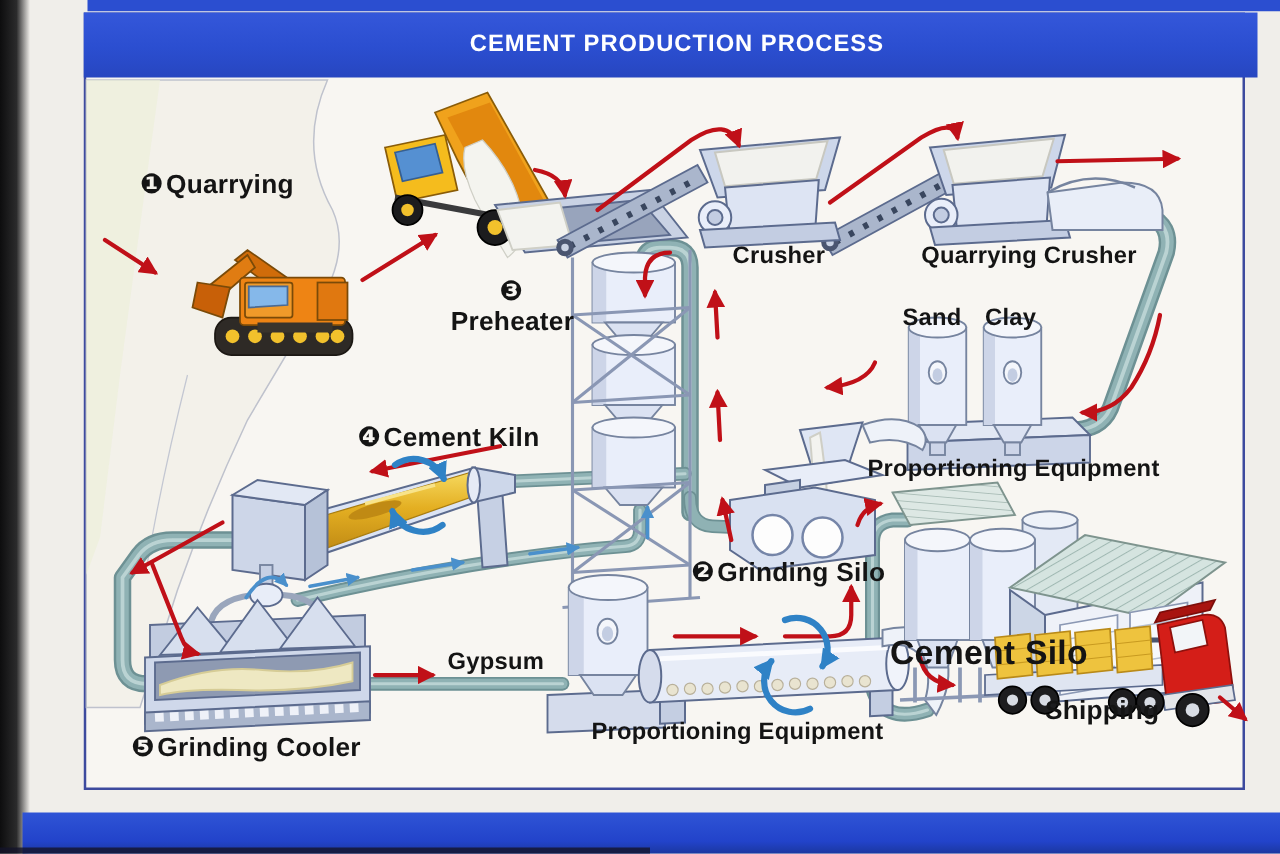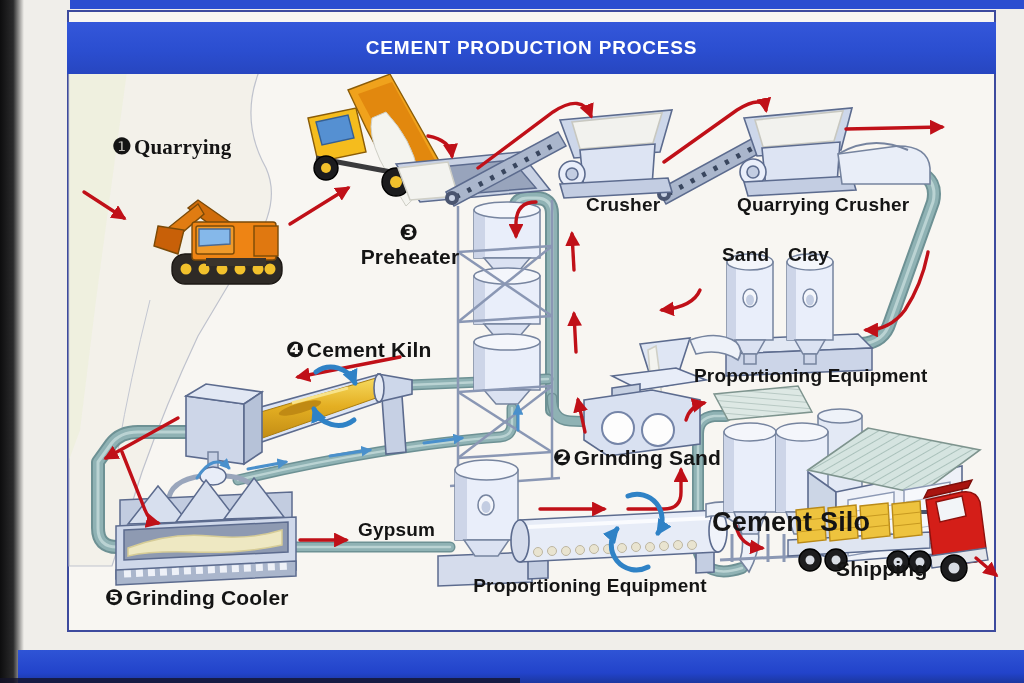--- a/index.html
+++ b/index.html
@@ -6,31 +6,31 @@
   body{width:1024px;height:683px;position:relative;overflow:hidden;
        background:#f0eeea;font-family:"Liberation Sans","DejaVu Sans",sans-serif;}
   .edge-left{position:absolute;left:0;top:0;width:24px;height:683px;
        background:linear-gradient(90deg,#0d0d0e 0%,#2b2b2c 55%,rgba(60,60,62,0) 100%);}
   .top-sliver{position:absolute;left:70px;top:0;width:954px;height:9px;background:#2b4ed0;}
   .footer-strip{position:absolute;left:18px;top:650px;width:1006px;height:33px;
        background:linear-gradient(180deg,#2f54d6 0%,#2243ca 70%,#1b379f 100%);}
   .footer-shadow{position:absolute;left:0;top:678px;width:520px;height:5px;background:#14142a;opacity:.8;}
   .poster{position:absolute;left:67px;top:10px;width:929px;height:622px;
        background:#f8f6f2;border:2px solid #3d4a9e;box-sizing:border-box;}
-  .poster-header{position:absolute;left:67px;top:22px;width:929px;height:52px;
+  .poster-header{position:absolute;left:67px;top:10px;width:929px;height:52px;
        background:linear-gradient(180deg,#3457da 0%,#2b4ed0 55%,#2746c0 100%);
-       display:flex;flex-direction:column;align-items:center;justify-content:center;z-index:3;}
+       display:flex;flex-direction:column;align-items:center;justify-content:center;z-index:3;padding-left:10px;}
   .title-en{color:#fff;font-weight:700;font-size:19px;letter-spacing:.8px;line-height:1.1;}
   .title-zh{color:#fff;font-weight:700;font-size:16px;letter-spacing:5px;line-height:1.3;}
   svg.scene{position:absolute;left:0;top:0;z-index:2;}
   .lbl{position:absolute;font-weight:700;font-size:19px;color:#141414;
        white-space:nowrap;z-index:4;letter-spacing:.2px;}
   .lbl .num{font-size:22px;margin-right:2px;}
   .lbl.stage{font-size:21px;}
-  .lbl-quarrying{left:112px;top:134px;font-family:Liberation Serif, serif;}
+  .lbl-quarrying{left:112px;top:134px;}
   .lbl-preheater{left:352px;top:220px;width:116px;text-align:center;line-height:1.15;}
   .lbl-crusher{left:586px;top:194px;text-align:center;}
   .lbl-secondary{left:737px;top:194px;}
   .lbl-sand{left:722px;top:244px;}
   .lbl-clay{left:788px;top:244px;}
   .lbl-propeq{left:694px;top:365px;}
   .lbl-kiln{left:238px;top:337px;margin-left:48px;}
   .lbl-grind{left:553px;top:445px;}
   .lbl-cooler{left:105px;top:585px;font-size:22px;}
   .lbl-gypsum{left:358px;top:519px;}
@@ -442,21 +442,21 @@
 </div>
 <div class="lbl lbl-crusher">Crusher</div>
 <div class="lbl lbl-secondary">Quarrying Crusher</div>
 <div class="lbl lbl-sand">Sand</div>
 <div class="lbl lbl-clay">Clay</div>
 <div class="lbl lbl-propeq">Proportioning Equipment</div>
 <div class="lbl stage lbl-kiln">
   <span class="num">❹</span><span>Cement Kiln</span>
 </div>
 <div class="lbl stage lbl-grind">
-  <span class="num">❷</span><span>Grinding Sand</span>
+  <span class="num">❷</span><span>Grinding Silo</span>
 </div>
 <div class="lbl stage lbl-cooler">
   <span class="num">❺</span><span>Grinding Cooler</span>
 </div>
 <div class="lbl lbl-gypsum">Gypsum</div>
 <div class="lbl lbl-propgrind">
   <span>Proportioning Equipment</span><br>
 </div>
 <div class="lbl lbl-silo">Cement Silo</div>
 <div class="lbl lbl-shipping">Shipping</div>

